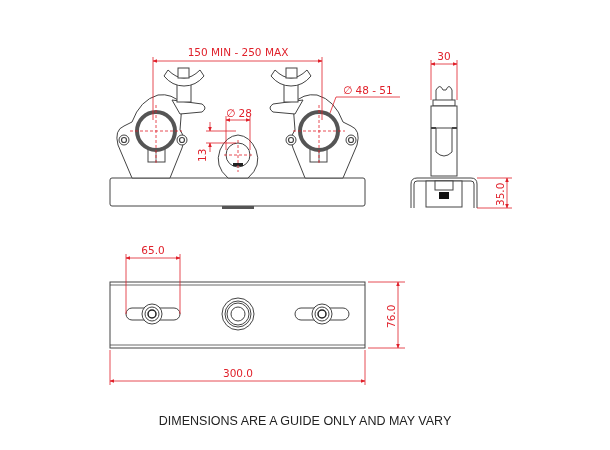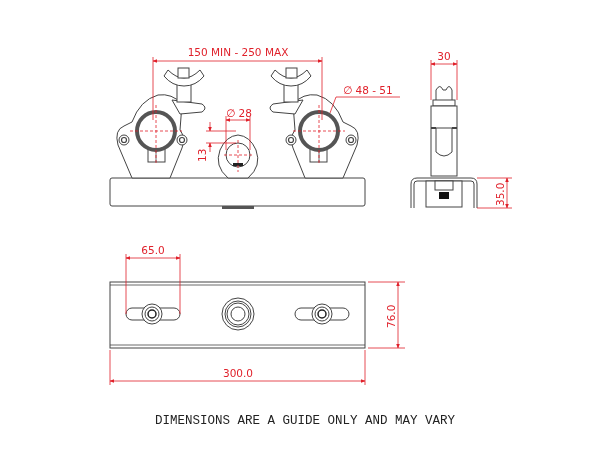--- a/index.html
+++ b/index.html
@@ -1,20 +1,20 @@
 <!DOCTYPE html>
 <html><head>
   <meta charset="utf-8">
   <style>
     html, body { margin: 0; padding: 0; background: #ffffff; }
     body { width: 610px; height: 450px; position: relative; overflow: hidden; font-family: "DejaVu Sans", sans-serif; }
     #drawing { position: absolute; left: 0; top: 0; width: 610px; height: 450px; }
     .dimtext { font-family: "DejaVu Sans", sans-serif; font-size: 10.5px; fill: #e0202a; }
     .footer { position: absolute; left: 0; width: 610px; top: 414px; text-align: center;
-      font-family: Liberation Mono, monospace; font-size: 12.5px; color: #222222; letter-spacing: 0px; }
+      font-family: Liberation Sans, sans-serif; font-size: 12.5px; color: #222222; letter-spacing: 0px; }
     .part { fill: #ffffff; stroke: #444444; stroke-width: 1; }
     .dim { stroke: #e0202a; stroke-width: 0.8; fill: none; }
     .center { stroke: #e0202a; stroke-width: 0.8; stroke-dasharray: 3 2; fill: none; }
     .ring { fill: #ffffff; stroke: #555555; stroke-width: 4; }
   </style>
 </head>
 <body>
 
 <svg id="drawing" viewBox="0 0 610 450" xmlns="http://www.w3.org/2000/svg">
   <defs>

